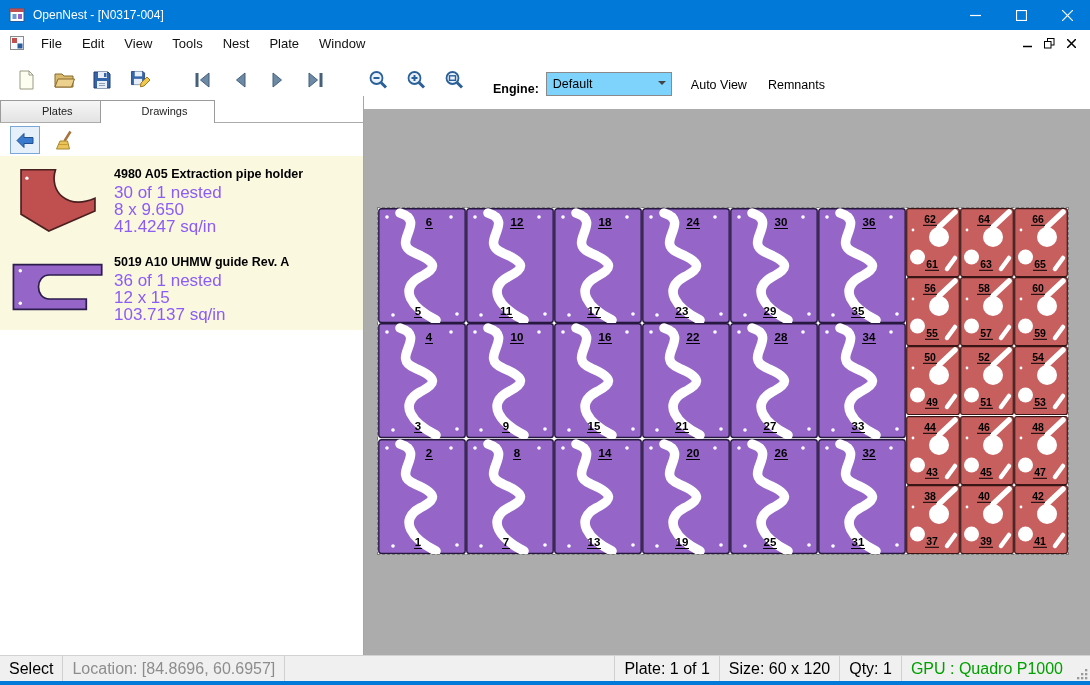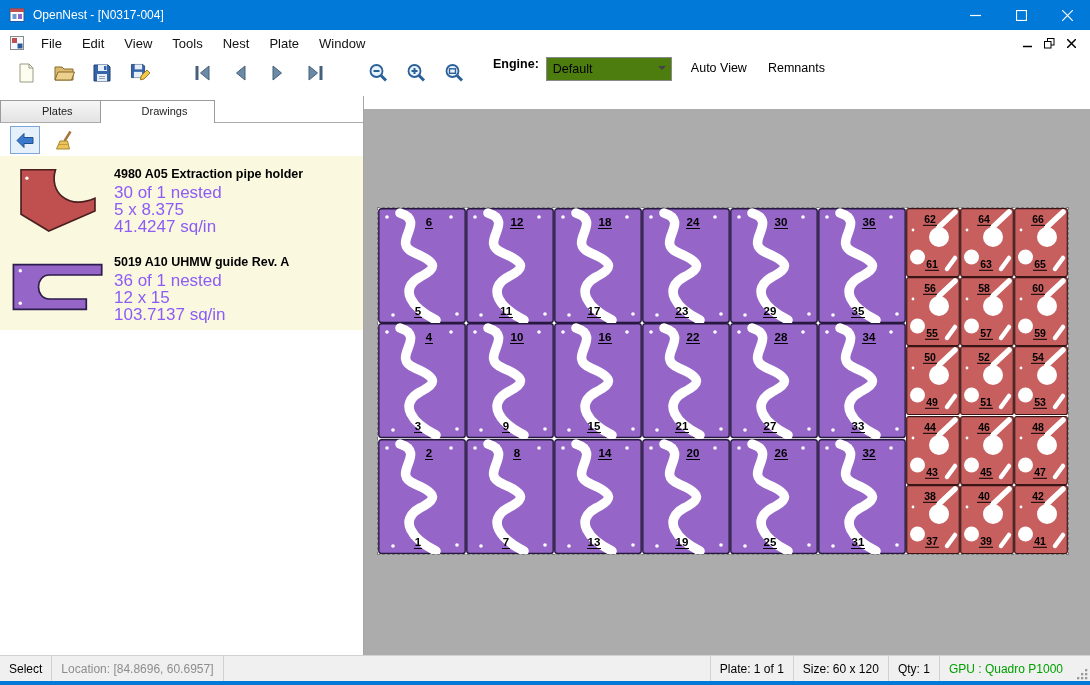--- a/index.html
+++ b/index.html
@@ -18,26 +18,26 @@
   .menubar{position:absolute;top:30px;left:0;right:0;height:27px;background:#fff;
     display:flex;align-items:center;border-bottom:1px solid #ebebeb;}
   .mdi-icon{margin:0 6px 0 10px;}
   .menu-items{display:flex;height:100%;}
   .menu-item{padding:0 10px;display:flex;align-items:center;font-size:13px;color:#111;}
   .mdi-btns{margin-left:auto;display:flex;align-items:center;padding-right:8px;}
   .mdi-btn{width:22px;height:20px;display:flex;align-items:center;justify-content:center;}
 
   
   .toolbar{position:absolute;top:57px;left:0;right:0;height:39px;background:#fff;
-    border-bottom:1px solid #d6d6d6;display:flex;align-items:flex-start;}
+    border-bottom:1px solid #d6d6d6;display:flex;align-items:flex-end;}
   .tb-btn{width:32px;height:32px;display:flex;align-items:center;justify-content:center;margin:0 3px;}
   .tb-btn:first-child{margin-left:10px;}
   .tb-gap{width:24px;}
   .engine-label{font-size:12.5px;font-weight:bold;margin-left:20px;margin-right:7px;color:#000;}
-  .combo{width:118px;height:22px;border:1px solid #8a8a8a;background:#4d7c0f;display:flex;
+  .combo{width:118px;height:22px;border:1px solid #8a8a8a;background:#7dd3fc;display:flex;
     align-items:center;font-size:12.5px;padding-left:6px;position:relative;}
   .combo-arrow{position:absolute;right:5px;top:8px;width:0;height:0;
     border:4px solid transparent;border-top-color:#444;}
   .tb-text-btn{font-size:12.5px;color:#000;margin-left:17px;padding:4px 2px;}
 
   
   .leftpanel{position:absolute;top:96px;left:0;width:363px;bottom:29px;background:#fff;
     border-right:1px solid #a6a6a6;}
   .tabs{display:flex;height:26px;border-bottom:1px solid #ababab;background:#fff;align-items:flex-end;}
   .tab{padding:4px 27px 5px 41px;font-size:11px;border:1px solid #9b9b9b;border-bottom:none;
@@ -61,21 +61,21 @@
     outline:1px dashed #7d7d7d;}
   .purple-grid{position:absolute;left:0;top:0;width:528px;height:346px;display:grid;
     grid-template-columns:repeat(6,88px);grid-template-rows:repeat(3,115.33px);}
   .pcell{width:88px;height:115.33px;}
   .red-grid{position:absolute;left:528px;top:0;width:162px;height:346px;display:grid;
     grid-template-columns:repeat(3,54px);grid-template-rows:repeat(5,69.2px);}
   .rcell{width:54px;height:69.2px;}
 
   
   .statusbar{position:absolute;left:0;right:0;bottom:4px;height:25px;background:#f0f0f0;
-    border-top:1px solid #d2d2d2;display:flex;align-items:center;font-size:12px;color:#000;}
+    border-top:1px solid #d2d2d2;display:flex;align-items:center;font-size:16px;color:#000;}
   .sb-cell{padding:0 9px;height:100%;display:flex;align-items:center;}
   .sb-left{border-right:1px solid #d0d0d0;}
   .sb-right{border-left:1px solid #d0d0d0;}
   .sb-loc{color:#8d8d8d;}
   .sb-spacer{flex:1;}
   .grip{width:16px;height:100%;display:flex;align-items:flex-end;justify-content:flex-end;padding:0 2px 2px 0;}
   .bottomedge{position:absolute;left:0;right:0;bottom:0;height:4px;background:#0079d8;}
 </style>
 </head>
 <body>
@@ -257,21 +257,21 @@
       <div class="d-item">
         <div class="d-thumb">
           <svg width="84" height="74" viewBox="0 0 100 88">
             <path d="M6,8 L47,8 C39,34 61,56 94,42 L94,57 L39,81 L6,61 Z" fill="#c0504f" stroke="#4a1f1f" stroke-width="2"></path>
             <circle cx="13" cy="18" r="2" fill="#fff"></circle>
           </svg>
         </div>
         <div class="d-info">
           <div class="d-title">4980 A05 Extraction pipe holder</div>
           <div class="d-sub">30 of 1 nested</div>
-          <div class="d-sub">5 x 8.375</div>
+          <div class="d-sub">8 x 9.650</div>
           <div class="d-sub">41.4247 sq/in</div>
         </div>
       </div>
       <div class="d-item">
         <div class="d-thumb">
           <svg width="96" height="54" viewBox="0 0 112 62">
             <path d="M4,5 L107,5 L107,17 L46,17 C29,17 29,45 46,45 L89,45 L89,57 L4,57 Z" fill="#9565c8" stroke="#2c1d4c" stroke-width="2"></path>
             <circle cx="12" cy="12" r="2" fill="#fff"></circle>
             <circle cx="12" cy="50" r="2" fill="#fff"></circle>
           </svg>

